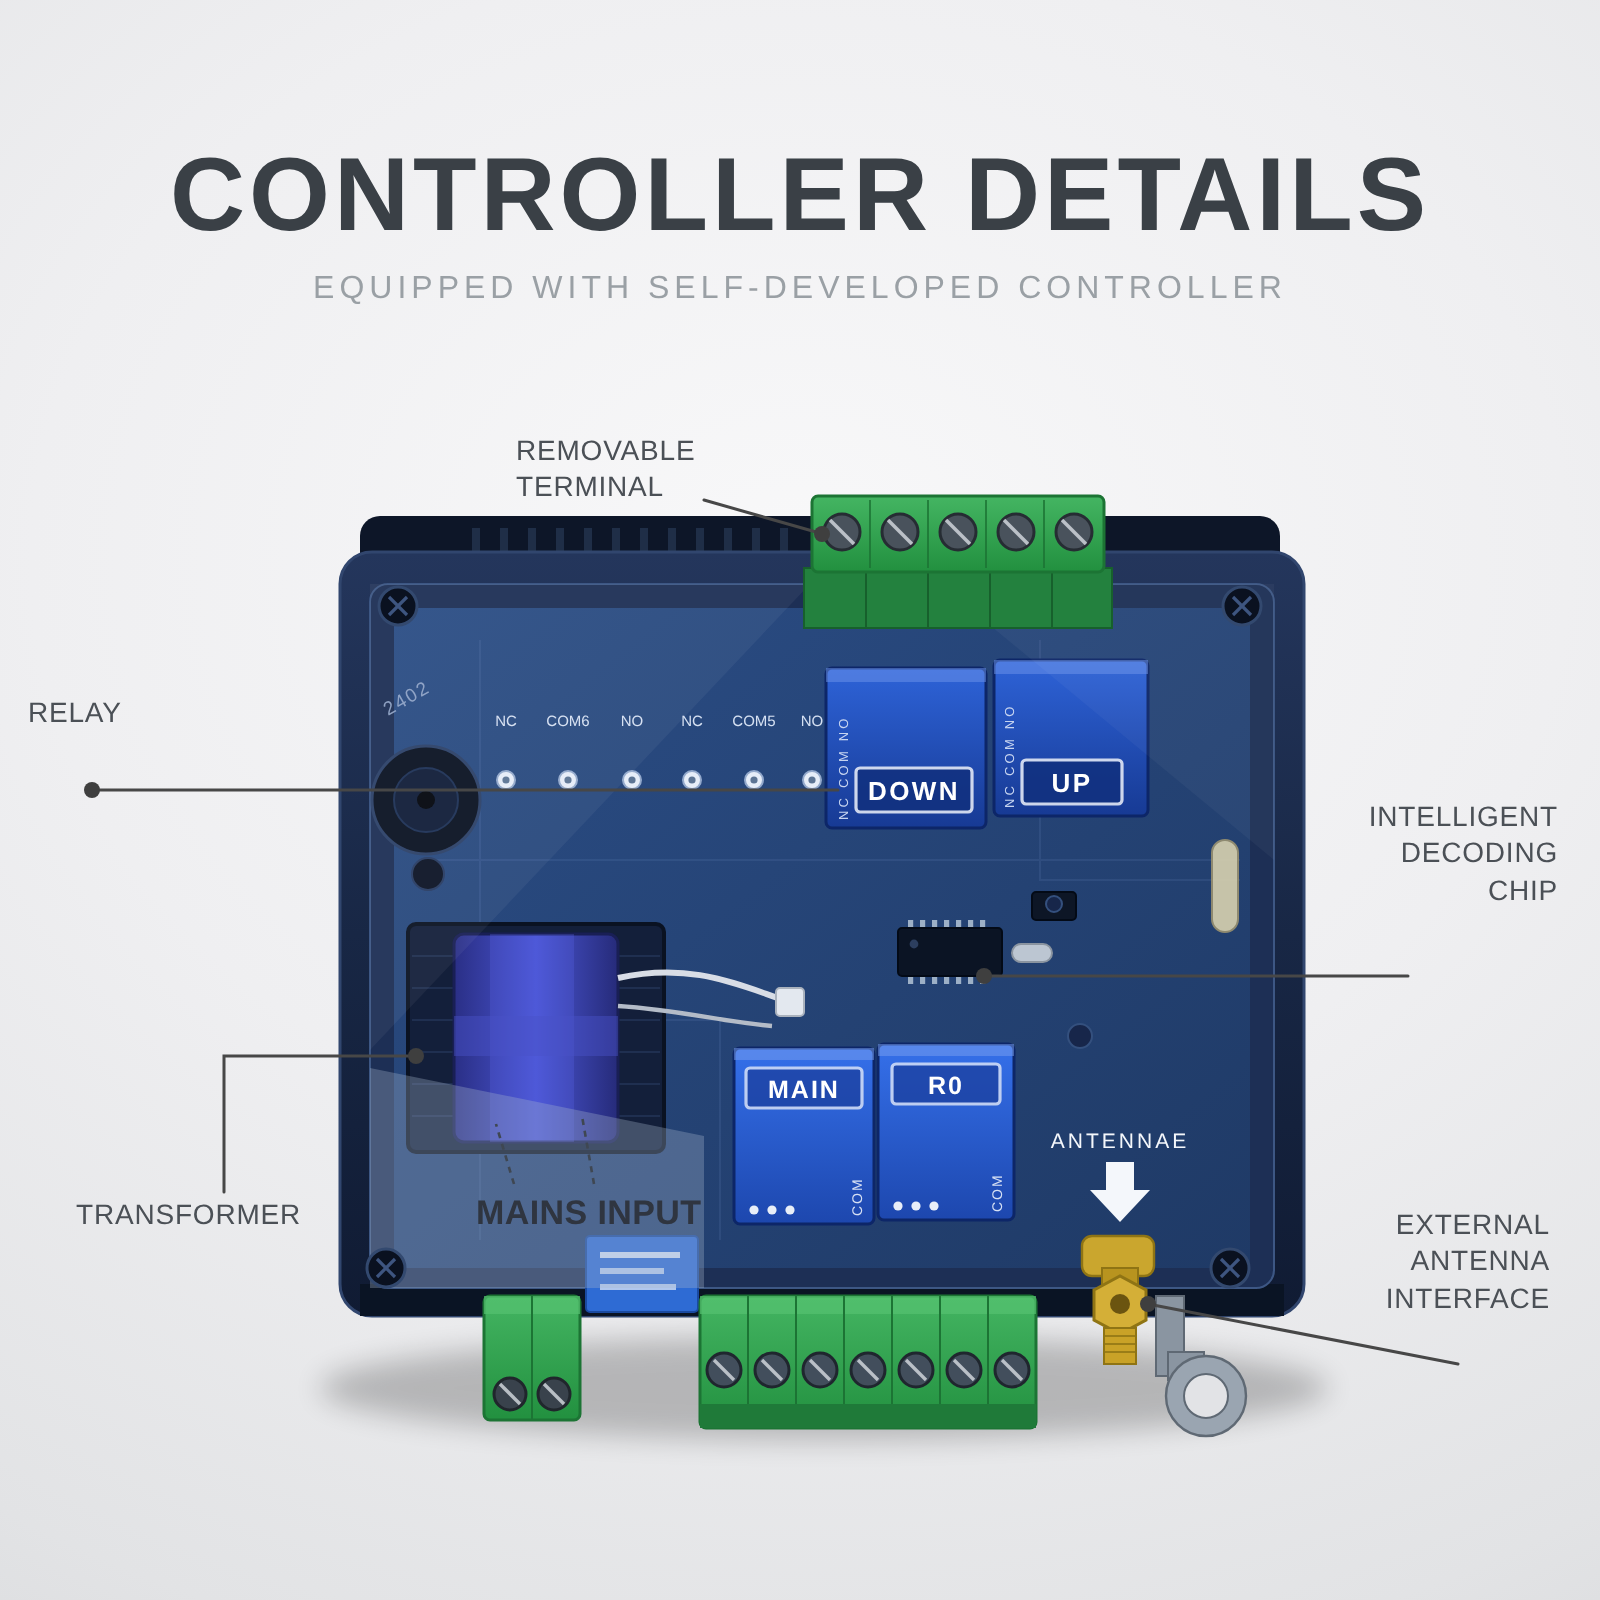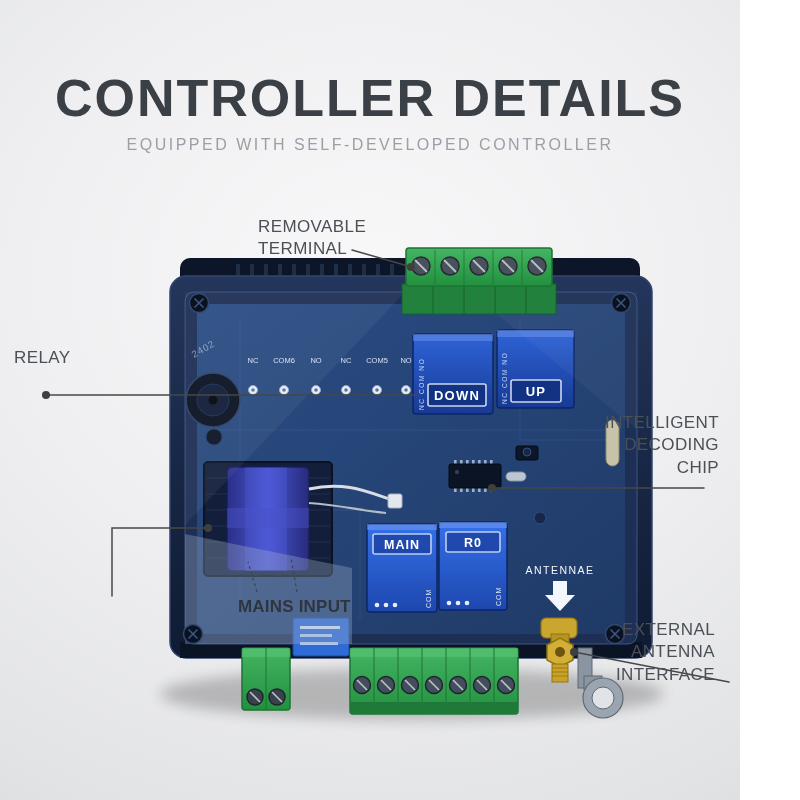--- a/index.html
+++ b/index.html
@@ -1,36 +1,36 @@
 <!DOCTYPE html>
 <html><head>
 <meta charset="utf-8">
 <style>
   * { margin:0; padding:0; box-sizing:border-box; }
   html,body { width:800px; height:800px; }
   body { font-family:"Liberation Sans", sans-serif; }
   .stage {
-    position:relative; width:740px; height:800px; overflow:hidden;
+    position:relative; width:800px; height:800px; overflow:hidden;
     background: radial-gradient(120% 95% at 50% 35%, #f8f8f9 0%, #efeff1 40%, #e2e3e5 75%, #d3d4d7 100%);
   }
   .header { position:absolute; top:72px; left:0; width:100%; text-align:center; }
   .title { font-size:52px; font-weight:700; color:#3a4046; letter-spacing:2px; line-height:1; }
   .subtitle { margin-top:12px; font-size:16px; color:#9aa0a5; letter-spacing:2.5px; }
   svg.board { position:absolute; left:0; top:0; width:800px; height:800px; }
   svg text { font-family:"Liberation Sans", sans-serif; }
   .callout {
-    position:absolute; color:#4b5056; font-size:17px; line-height:1.32;
+    position:absolute; color:#4b5056; font-size:14px; line-height:1.32;
     letter-spacing:.4px; white-space:pre-line;
   }
   .callout.right { text-align:right; }
   #co-removable { left:258px; top:216px; }
   #co-relay { left:14px; top:347px; }
-  #co-chip { right:21px; top:412px; }
+  #co-chip { right:21px; top:399px; }
   #co-transformer { left:38px; top:598px; }
-  #co-antenna { right:25px; top:603px;margin-top:16px; }
+  #co-antenna { right:25px; top:603px; }
   #co-mains { left:238px; top:596px; font-size:17px; font-weight:700; color:#2f3540; letter-spacing:.2px; }
 </style>
 </head>
 <body>
 
 <div class="stage">
 
   <header class="header">
     <h1 class="title">CONTROLLER DETAILS</h1>
     <div class="subtitle">EQUIPPED WITH SELF-DEVELOPED CONTROLLER</div>
@@ -341,18 +341,19 @@
         <circle cx="574" cy="652" r="4" stroke="none"></circle>
     </g>
   </svg>
 
   <div class="callout" id="co-removable">REMOVABLE
 TERMINAL</div>
   <div class="callout" id="co-relay">RELAY</div>
   <div class="callout right" id="co-chip">INTELLIGENT
 DECODING
 CHIP</div>
+  <div class="callout" id="co-transformer">TRANSFORMER</div>
   <div class="callout" id="co-mains">MAINS INPUT</div>
   <div class="callout right" id="co-antenna">EXTERNAL
 ANTENNA
 INTERFACE</div>
 
 </div>
 
 </body></html>

